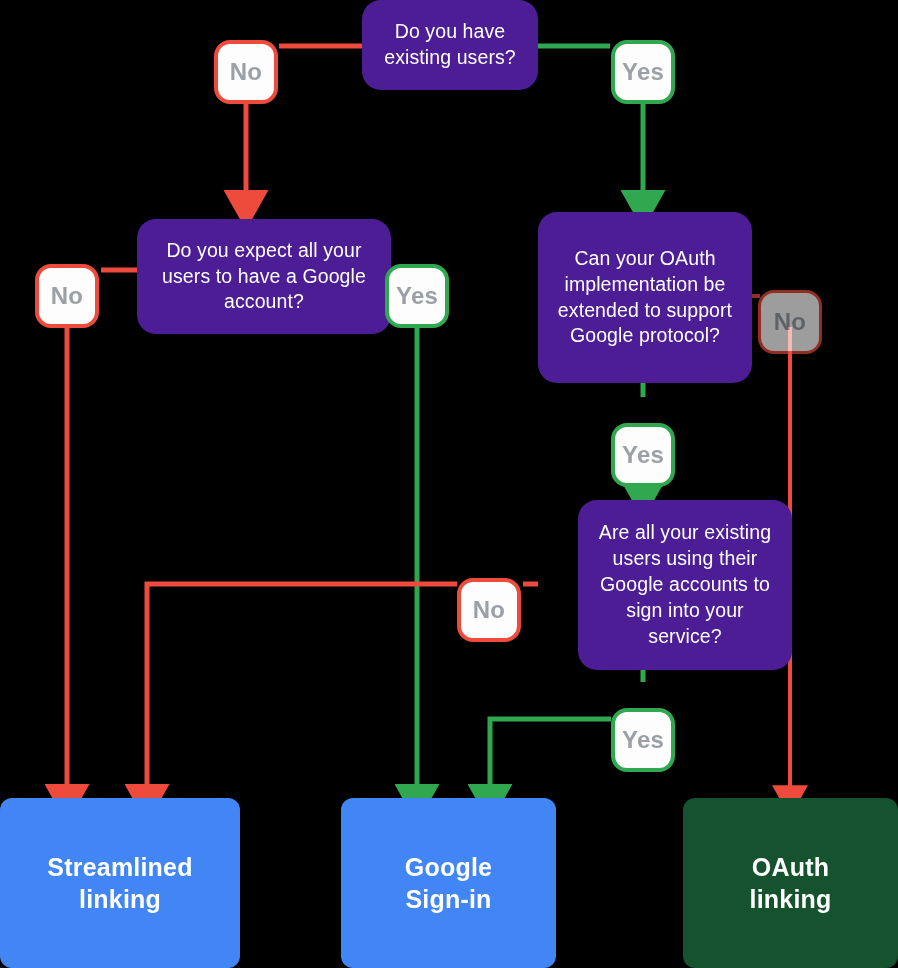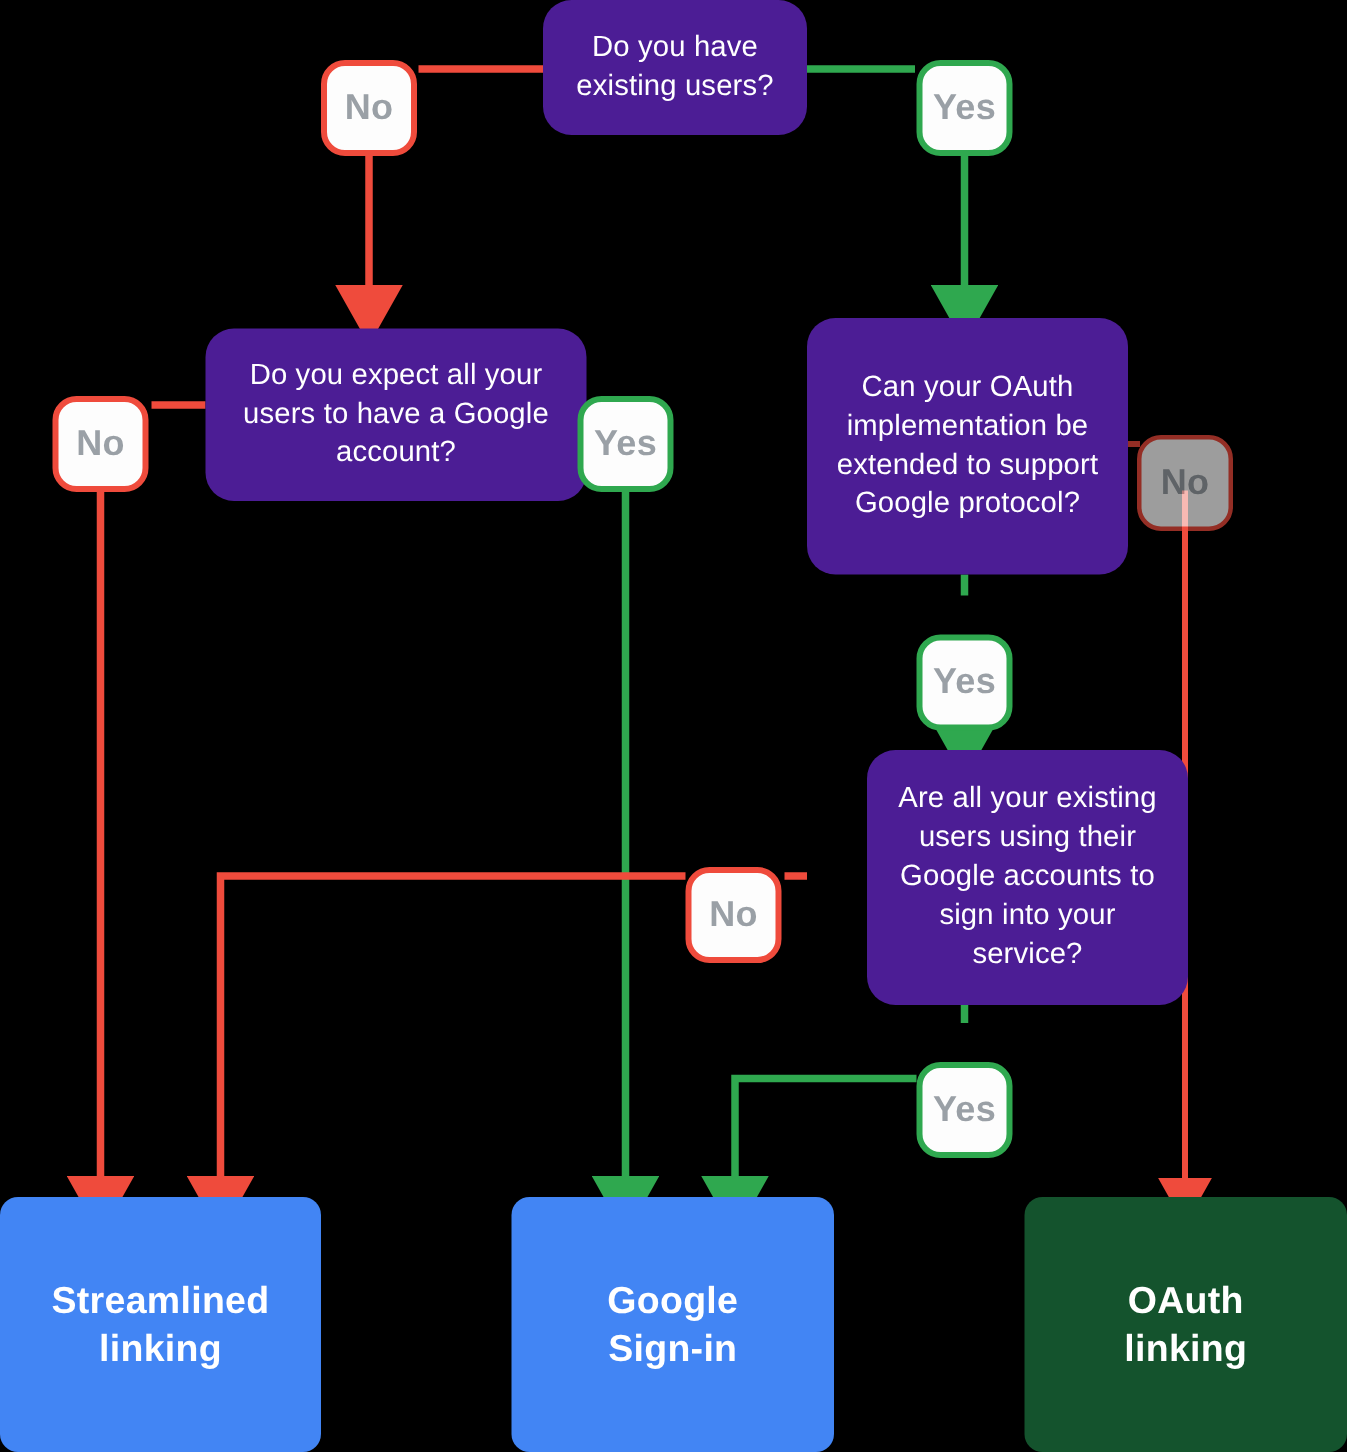--- a/index.html
+++ b/index.html
@@ -147,21 +147,21 @@
   <div class="pill yes" style="left:385px; top:238px;">Yes</div>
 
   <div class="pill faded" style="left:758px; top:264px;">No</div>
 
   <div class="pill yes" style="left:611px; top:397px;">Yes</div>
 
   <div class="pill" style="left:457px; top:552px;">No</div>
 
   <div class="pill yes" style="left:611px; top:682px;">Yes</div>
 
-  <div class="obox" style="left:0px; top:798px; width:214px; height:170px;">
+  <div class="obox" style="left:0px; top:798px; width:240px; height:170px;">
     <span>
       <span>Streamlined</span><br>
       <span>linking</span>
     </span>
   </div>
 
   <div class="obox" style="left:341px; top:798px; width:215px; height:170px;">
     <span>
       <span>Google</span><br>
       <span>Sign-in</span>

